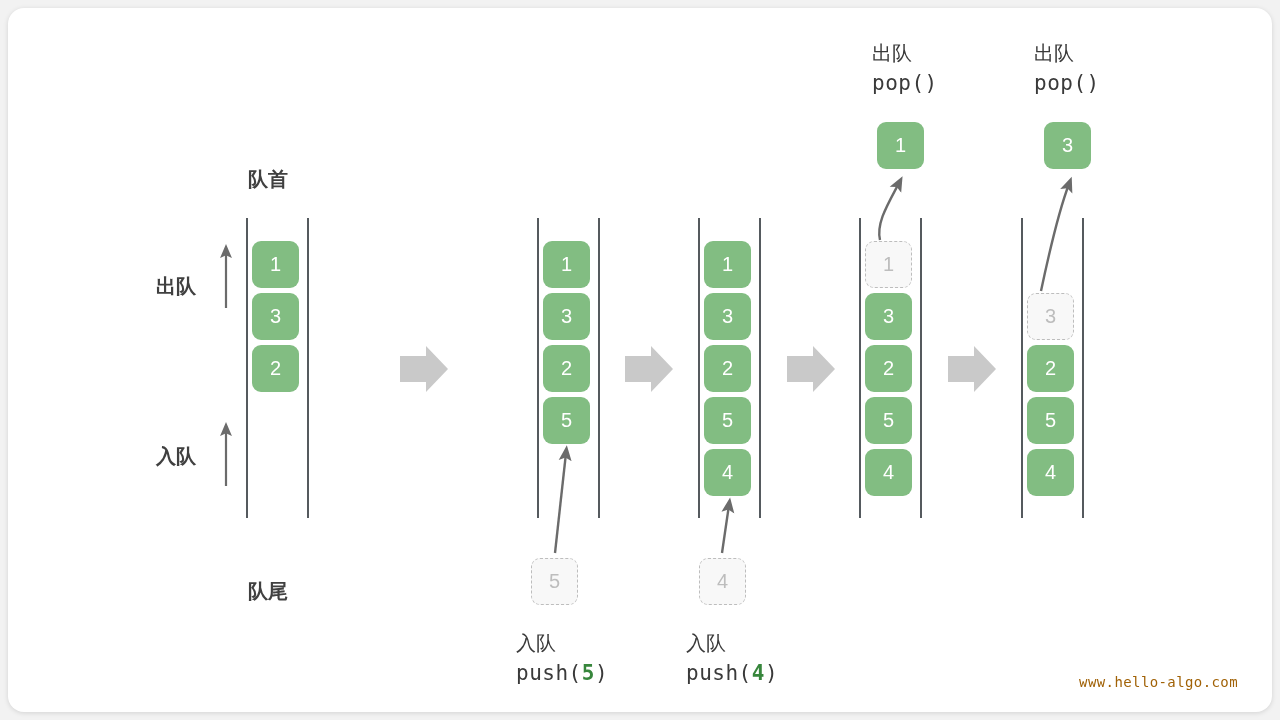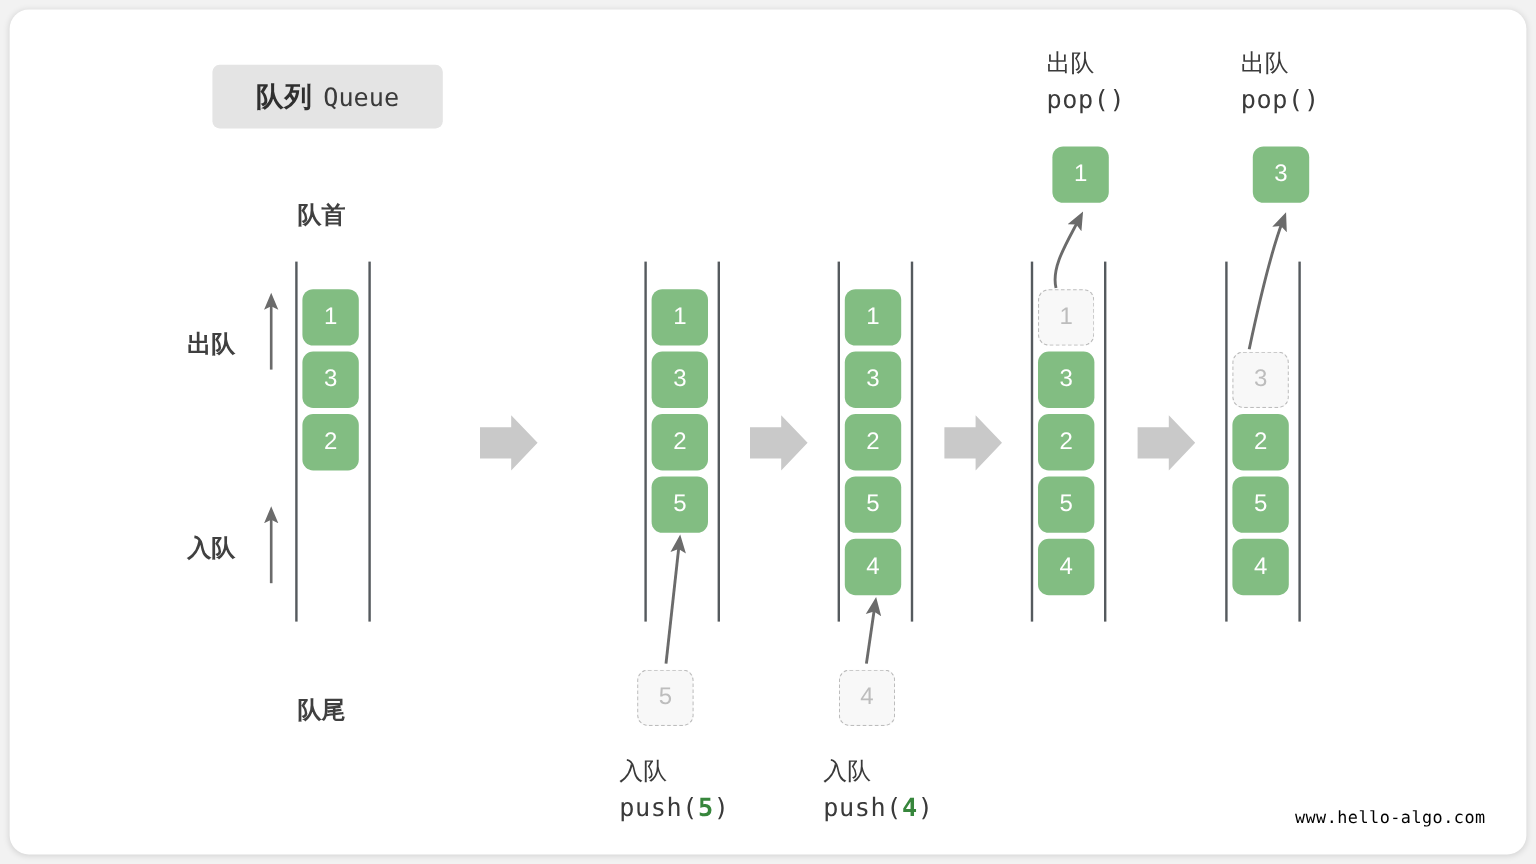--- a/index.html
+++ b/index.html
@@ -119,34 +119,30 @@
     width: 1280px; height: 720px;
     pointer-events: none;
   }
 
   .watermark {
     position: absolute;
     right: 34px;
     bottom: 22px;
     font-family: "DejaVu Sans Mono", monospace;
     font-size: 14px;
-    color: #000000;
+    color: #a16207;
     letter-spacing: 0.4px;
   }
 </style>
 </head>
 <body>
 
 <div id="canvas">
   <div class="card">
 
-    <div class="title-chip">
-      <span class="title-cn">队列</span>
-      <span class="title-en">Queue</span>
-    </div>
 
     <div class="lbl-cn" style="left:240px; top:158px;">队首</div>
     <div class="lbl-cn" style="left:240px; top:570px;">队尾</div>
     <div class="lbl-cn" style="left:148px; top:265px;">出队</div>
     <div class="lbl-cn" style="left:148px; top:435px;">入队</div>
 
     <div class="rail" style="left:238px; top:210px; height:300px;"></div>
     <div class="rail" style="left:299px; top:210px; height:300px;"></div>
     <div class="cell" style="left:244px; top:233px;">1</div>
     <div class="cell" style="left:244px; top:285px;">3</div>

